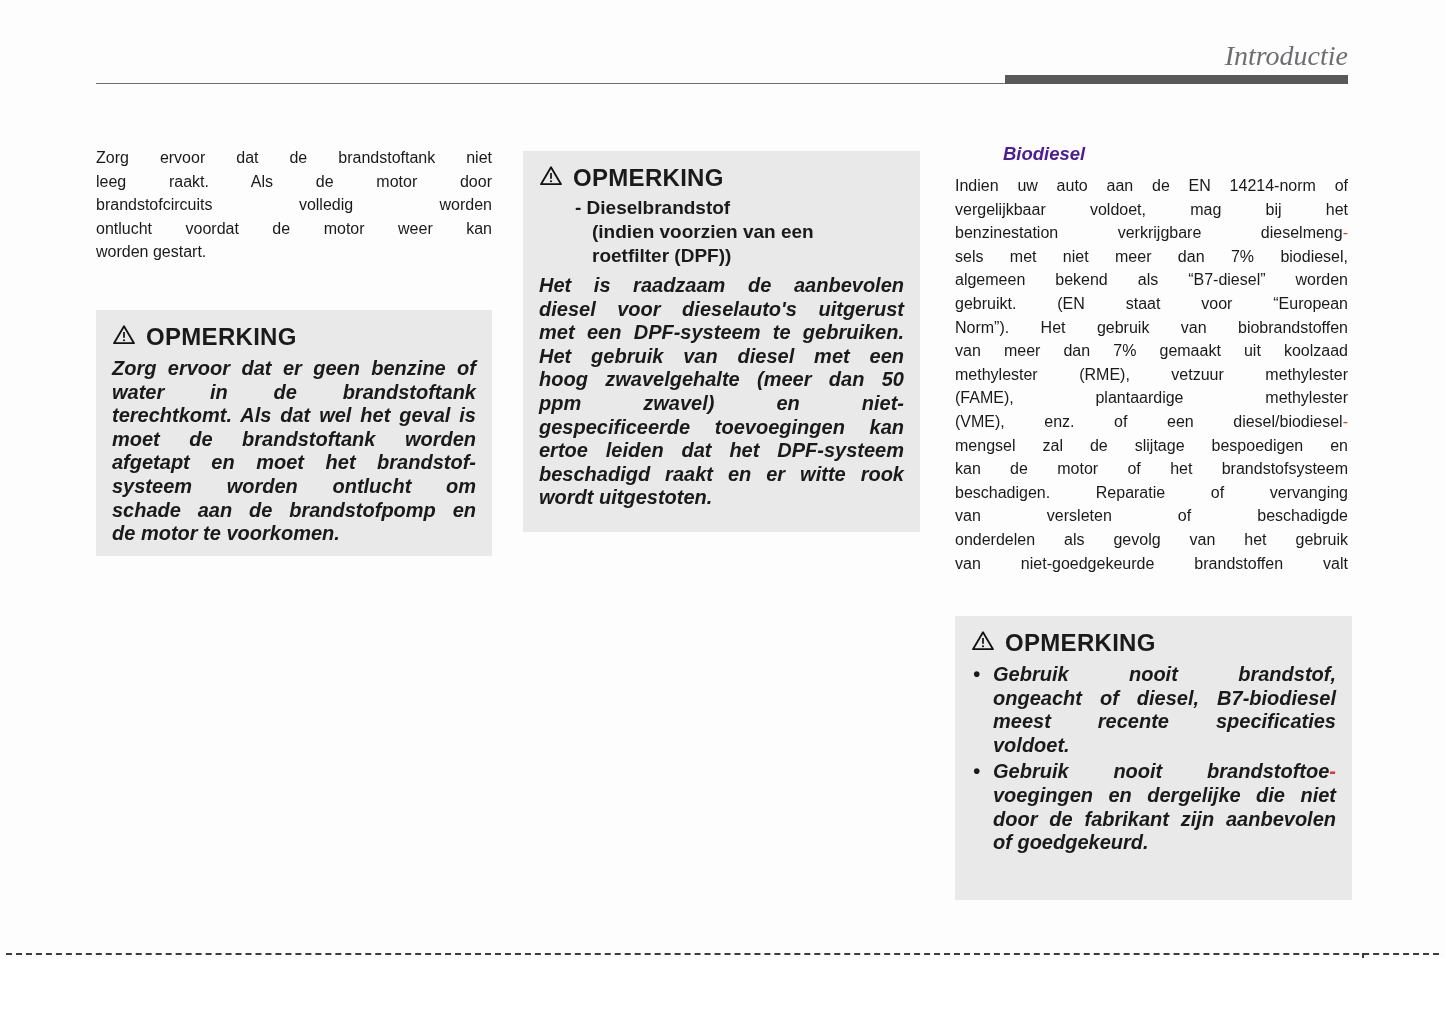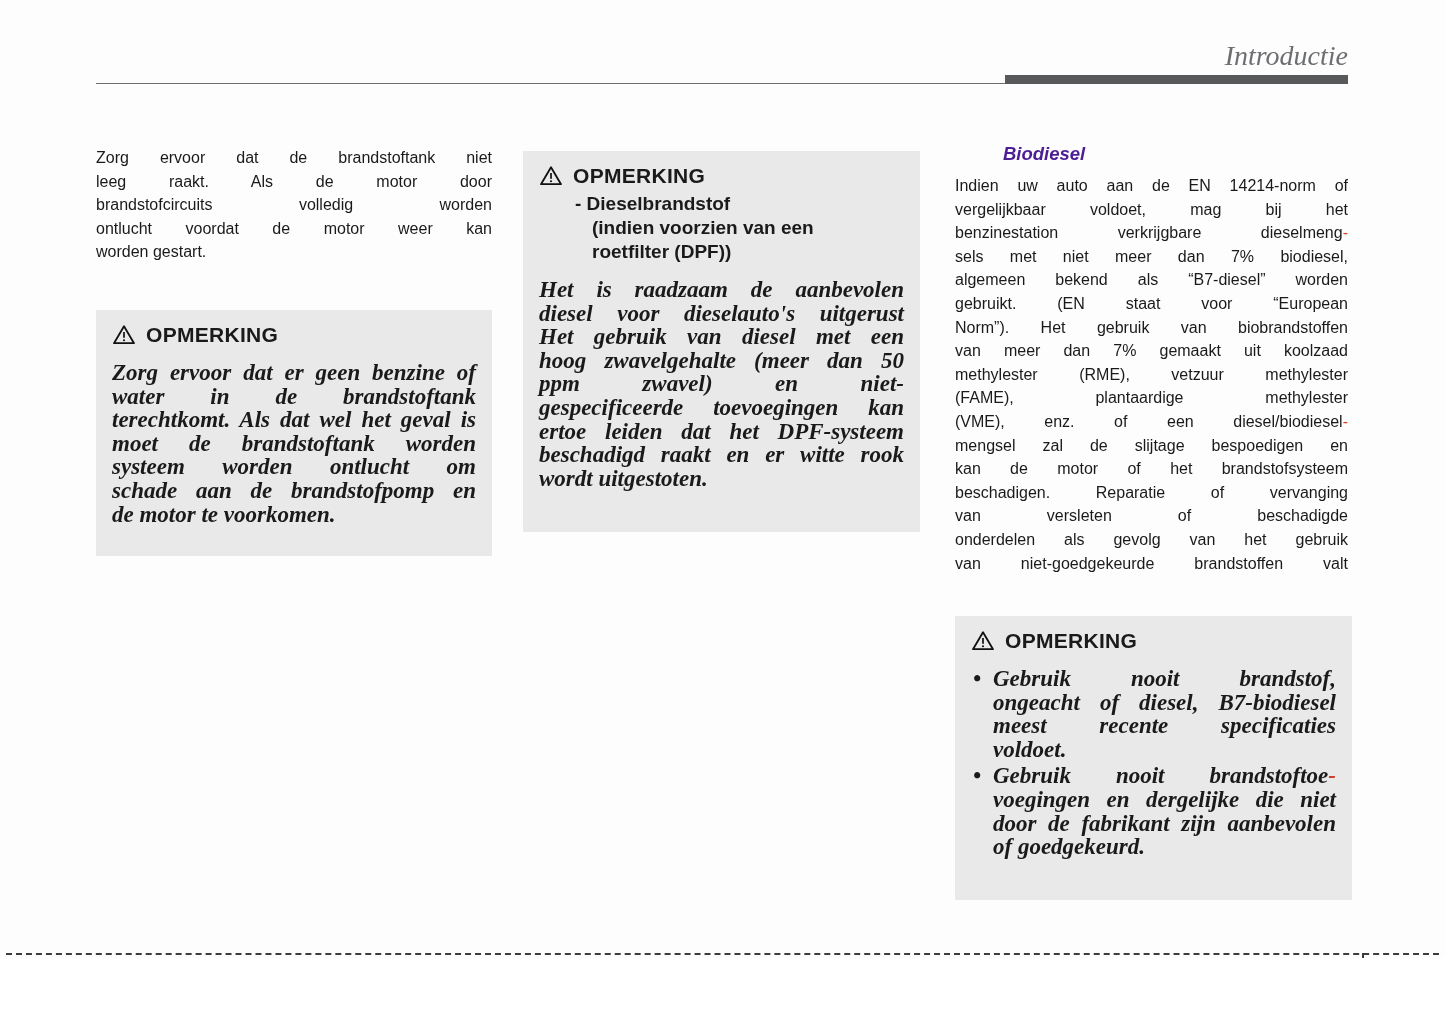--- a/index.html
+++ b/index.html
@@ -22,23 +22,23 @@
   .col1-intro{position:absolute; left:96px; top:146px; width:396px;}
 
   .note-box{
     position:absolute; background:var(--box_bg,#e9e9e9);
     box-sizing:border-box; padding:13px 16px;
   }
   .note1{left:96px; top:310px; width:396px; height:246px;}
   .note2{left:523px; top:151px; width:397px; height:381px;}
   .note3{left:955px; top:616px; width:397px; height:284px;}
 
-  .note-header{display:flex; align-items:flex-start; gap:10px; font-weight:bold; font-size:21px; letter-spacing:0.3px;}
+  .note-header{display:flex; align-items:flex-start; gap:10px; font-weight:bold; font-size:24px; letter-spacing:0.3px;}
   .warn{display:inline-flex; align-items:center;}
-  .note-body{margin-top:14px; font-weight:bold; font-style:italic; font-size:23px; line-height:23.6px;font-family:Liberation Serif, serif;}
+  .note-body{margin-top:6px; font-weight:bold; font-style:italic; font-size:20px; line-height:23.6px;}
 
   .subtitle{
     margin-top:4px; padding-left:36px; font-weight:bold; font-size:19px; line-height:24px;
   }
   .subtitle .tline{text-align:right; text-align-last:left;}
   .subtitle .tline:nth-child(n+2){padding-left:17px;}
 
   .col3-heading{
     position:absolute; left:955px; top:143px; width:393px;
     font-weight:bold; font-style:italic; font-size:18.5px; color:#4c1d95;margin-left:48px;
@@ -83,20 +83,21 @@
             <circle cx="12" cy="17.3" r="1.05" fill="#111"></circle>
           </svg>
       </span>
       <span>OPMERKING</span>
     </div>
     <div class="note-body">
         <div class="tline">Zorg ervoor dat er geen benzine of</div>
         <div class="tline">water in de brandstoftank</div>
         <div class="tline">terechtkomt. Als dat wel het geval is</div>
         <div class="tline">moet de brandstoftank worden</div>
+        <div class="tline">afgetapt en moet het brandstof-</div>
         <div class="tline">systeem worden ontlucht om</div>
         <div class="tline">schade aan de brandstofpomp en</div>
         <div class="tline lastline">de motor te voorkomen.</div>
       </div>
   </div>
 
   <div class="note-box note2">
     <div class="note-header">
       <span class="warn">
         <svg width="24" height="24" viewBox="0 0 24 24">
@@ -108,20 +109,21 @@
       <span>OPMERKING</span>
     </div>
     <div class="subtitle">
         <div class="tline">- Dieselbrandstof</div>
         <div class="tline">(indien voorzien van een</div>
         <div class="tline lastline">roetfilter (DPF))</div>
       </div>
     <div class="note-body">
         <div class="tline">Het is raadzaam de aanbevolen</div>
         <div class="tline">diesel voor dieselauto's uitgerust</div>
+        <div class="tline">met een DPF-systeem te gebruiken.</div>
         <div class="tline">Het gebruik van diesel met een</div>
         <div class="tline">hoog zwavelgehalte (meer dan 50</div>
         <div class="tline">ppm zwavel) en niet-</div>
         <div class="tline">gespecificeerde toevoegingen kan</div>
         <div class="tline">ertoe leiden dat het DPF-systeem</div>
         <div class="tline">beschadigd raakt en er witte rook</div>
         <div class="tline lastline">wordt uitgestoten.</div>
       </div>
   </div>
 

